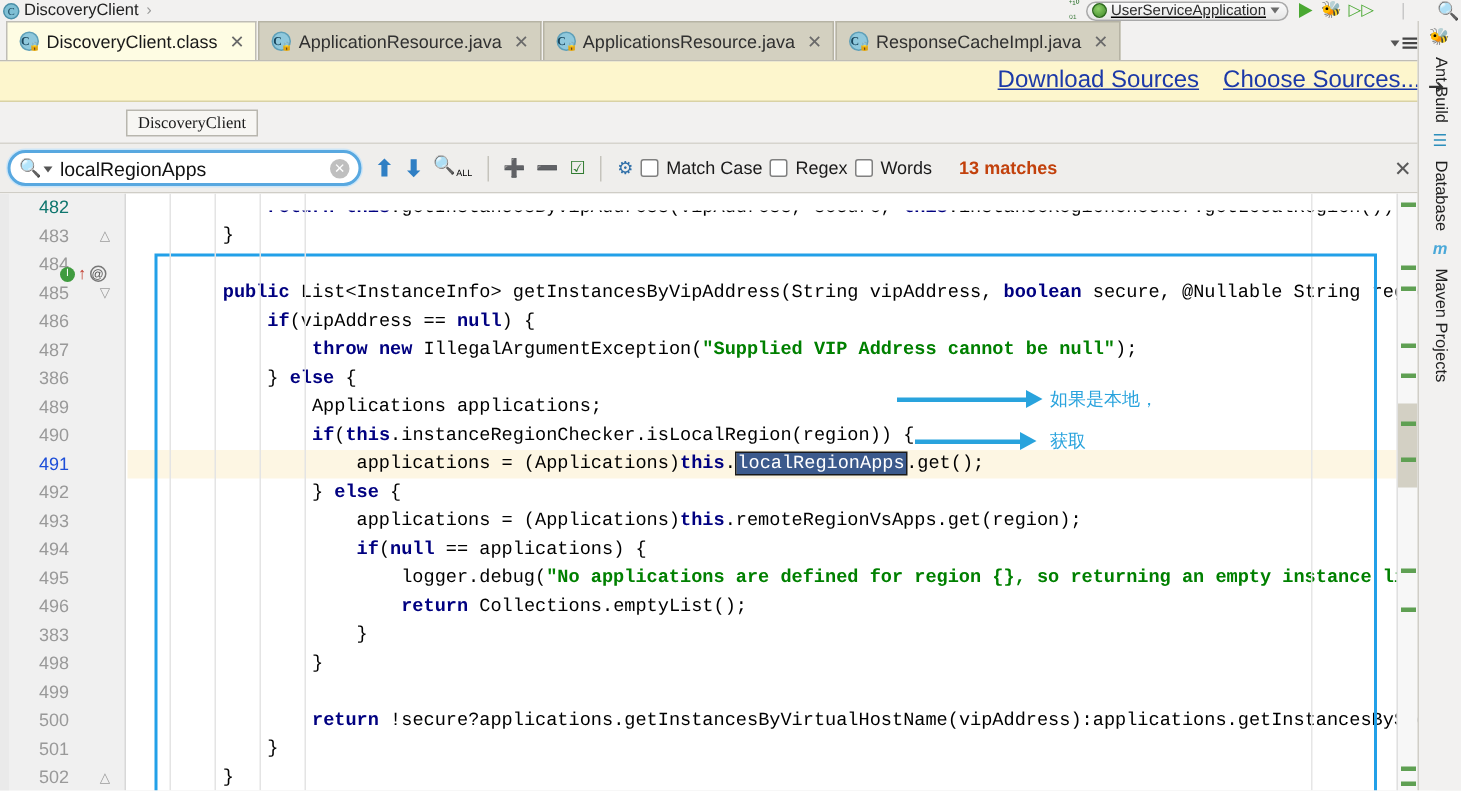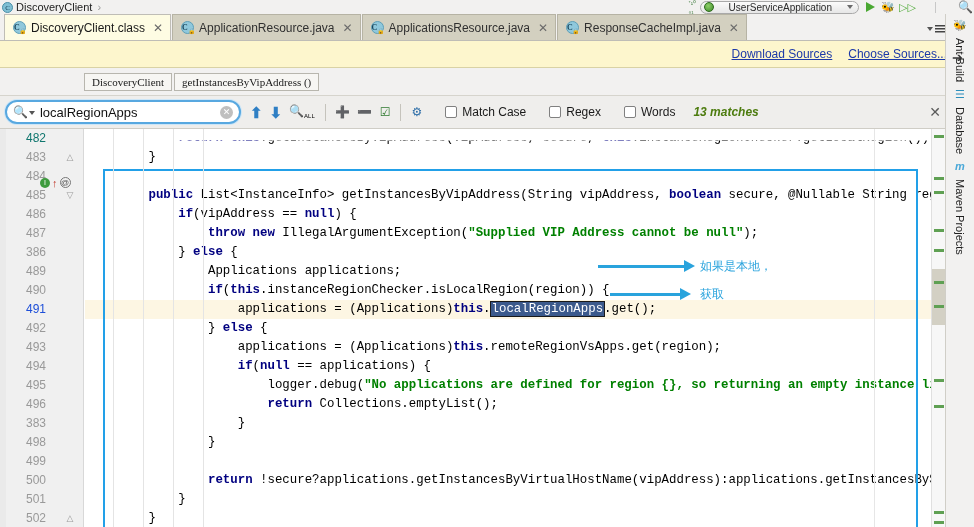--- a/index.html
+++ b/index.html
@@ -25,24 +25,25 @@
     display: inline-block; position: relative;
     font-size: 7px; color: #14415a; text-align: center; line-height: 10px;
     font-family: "Liberation Serif", serif;
   }
   .bc-text { font-size: 11px; color: #222; }
   .bc-sep { font-size: 11px; color: #9a9a9a; padding: 0 2px; }
 
   .runcfg { position: absolute; right: 0; top: 0; height: 14px; display: flex; align-items: center; gap: 4px; padding-right: 2px;}
   .mini-num { font-size: 7px; color: #3b7a3b; line-height: 1; }
   .runbox {
-    display: flex; align-items: center; gap: 15px;
+    display: flex; align-items: center; gap: 3px;
     height: 13px; padding: 0 5px 0 3px;
     border: 1px solid #a9a9a9; border-radius: 7px;
     background: linear-gradient(#fbfbfb,#e6e6e6);
+    text-decoration: underline;
   }
   .runbox .spring {
     width: 10px; height: 10px; border-radius: 50%;
     background: radial-gradient(circle at 40% 35%, #8fd06a, #3f8b2a);
     border: 1px solid #2c6a1c;
   }
   .runbox .rb-label { font-size: 10px; color: #2b2b2b; }
   .caret-dn { width:0;height:0;border-left:3px solid transparent;border-right:3px solid transparent;border-top:4px solid #6b6b6b; }
   .tbicon { width: 14px; height: 13px; display:inline-block; position: relative; }
   .ic-run::after {
@@ -107,21 +108,21 @@
   }
 
   
   .notifbar {
     position: absolute; left: 0; top: 41px; width: 957px; height: 27px;
     background: #fdf6cd; border-bottom: 1px solid #d9d2a5;
     display: flex; align-items: center; padding: 0 10px;
     font-size: 12px; color: #1a1a1a;
   }
   .notif-links { margin-left: auto; display: flex; gap: 16px; }
-  .notif-links a { color: #1c39a8; text-decoration: underline; cursor: pointer; font-size: 12px; }
+  .notif-links a { color: #1c39a8; text-decoration: underline; cursor: pointer; font-size: 16px; }
 
   
   .chipbar {
     position: absolute; left: 0; top: 68px; width: 957px; height: 28px;
     background: #f2f1f0; border-bottom: 1px solid #d6d4cd;
     display: flex; align-items: center; padding-left: 84px; gap: 2px;
   }
   .chip {
     border: 1px solid #b8b6ae; background: #f7f6f3;
     padding: 2px 7px; font-size: 11px; color: #1a1a1a;
@@ -149,23 +150,23 @@
   }
   .clearbtn {
     width: 13px; height: 13px; border-radius: 50%;
     background: #bfbfbf; color: #fff; font-size: 9px; line-height: 13px;
     text-align: center; cursor: pointer;
   }
   .fb-icons { display: flex; align-items: center; gap: 7px; margin-left: 9px; }
   .arrw { font-size: 15px; color: #2f7fc4; line-height: 1; font-weight: bold;}
   .fb-sep { width: 1px; height: 17px; background: #c5c3bc; margin: 0 3px; }
   .ic-sm { font-size: 12px; line-height: 1; }
-  .fb-check { display: flex; align-items: center; gap: 5px; margin-left: 23px; font-size: 12px; color: #1a1a1a; }
+  .fb-check { display: flex; align-items: center; gap: 5px; margin-left: 5px; font-size: 12px; color: #1a1a1a; }
   .cbox { width: 12px; height: 12px; border: 1px solid #808080; background: #fff; border-radius: 2px; }
-  .matchcount { margin-left: 18px; font-size: 12px; font-weight: bold; color: #4d7c0f; font-style: italic; }
+  .matchcount { margin-left: 18px; font-size: 12px; font-weight: bold; color: #c2410c; }
   .findclose { position: absolute; right: 16px; font-size: 14px; color: #5a5a5a; cursor: pointer; }
 
   
   .editor {
     position: absolute; left: 0; top: 129px; width: 957px; height: 398px;
     background: #ffffff; overflow: hidden;
   }
   .gutter {
     position: absolute; left: 0; top: 0; width: 84px; height: 398px;
     background: #f0f0f0; border-right: 1px solid #d8d8d8;
@@ -293,21 +294,20 @@
 
   <div class="notifbar">
     <span class="notif-links">
       <a>Download Sources</a>
       <a>Choose Sources...</a>
     </span>
   </div>
 
   <div class="chipbar">
     <span class="chip">DiscoveryClient</span>
-    <span class="chip">getInstancesByVipAddress ()</span>
   </div>
 
   <div class="findbar">
     <div class="searchwrap">
       <span class="mag">🔍</span>
       <span class="drop"></span>
       <input type="text" value="localRegionApps" style="">
       <span class="clearbtn">✕</span>
     </div>
 

